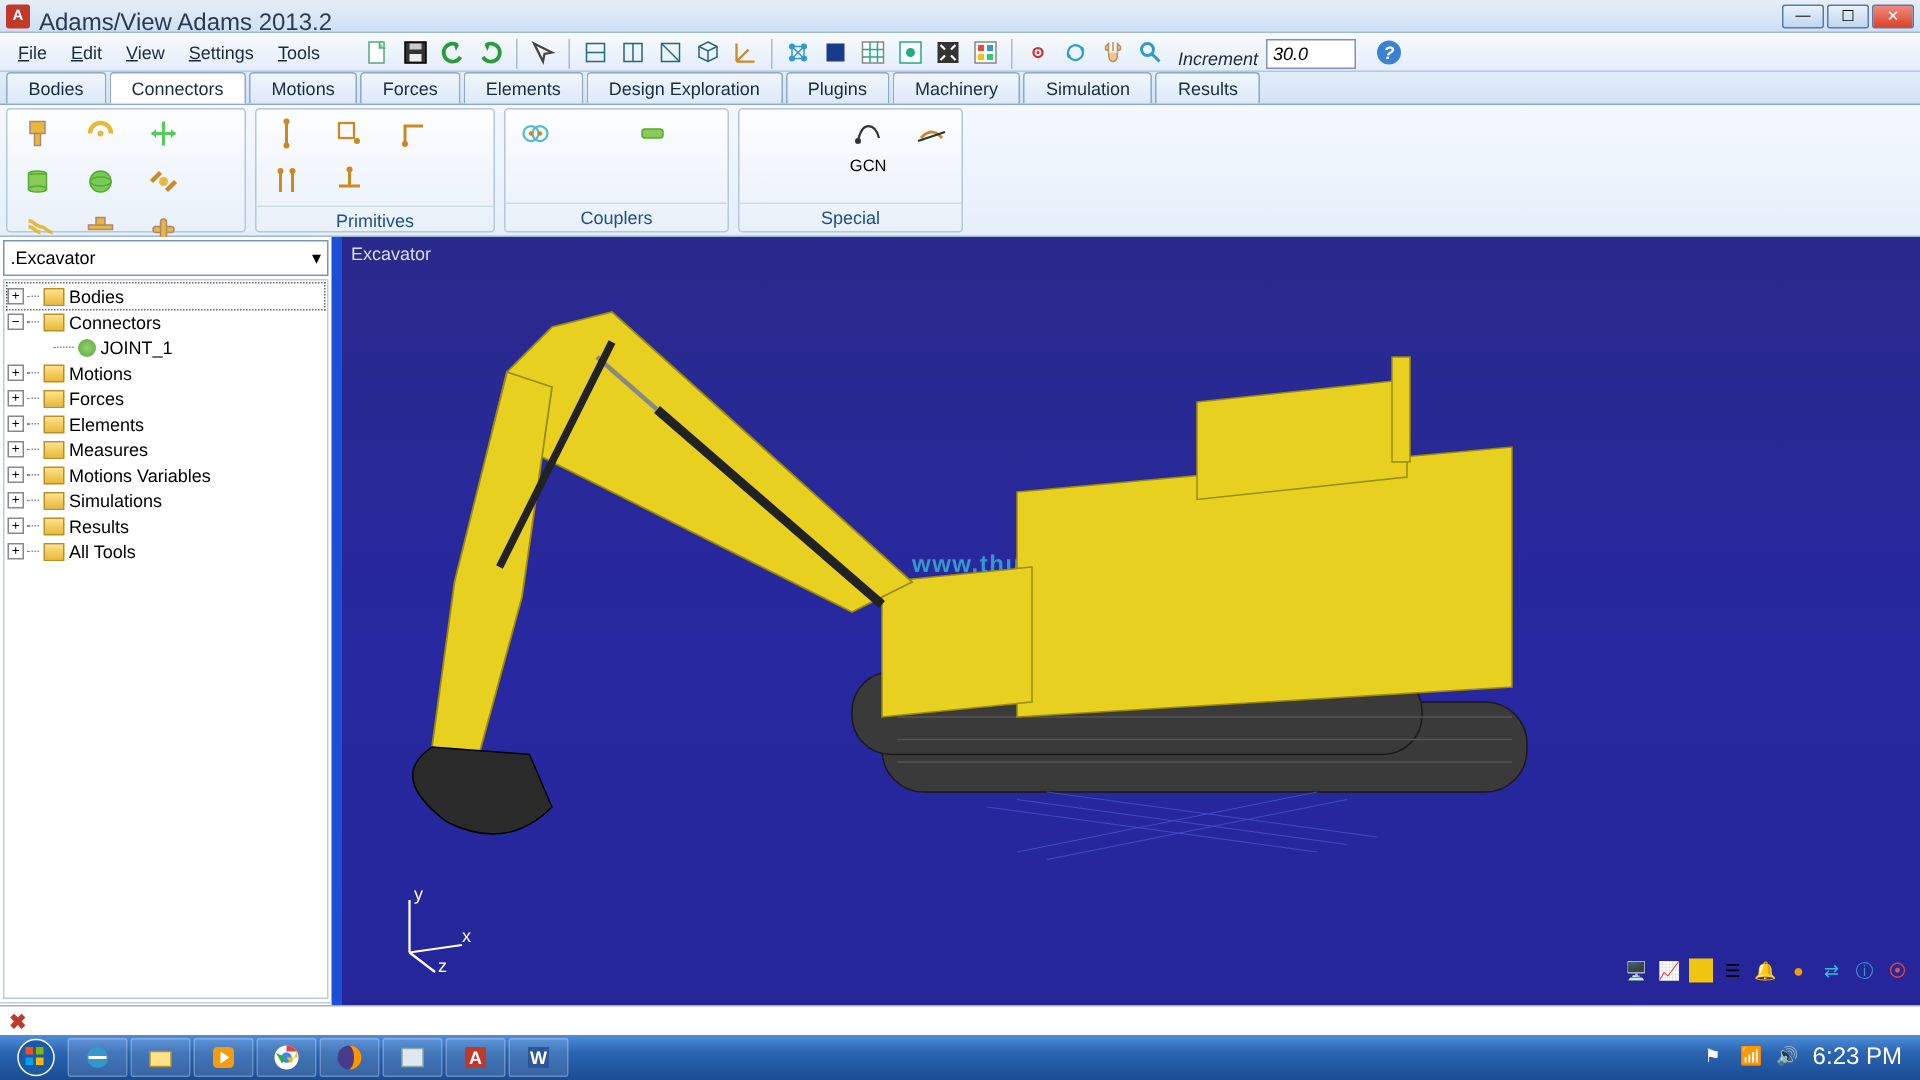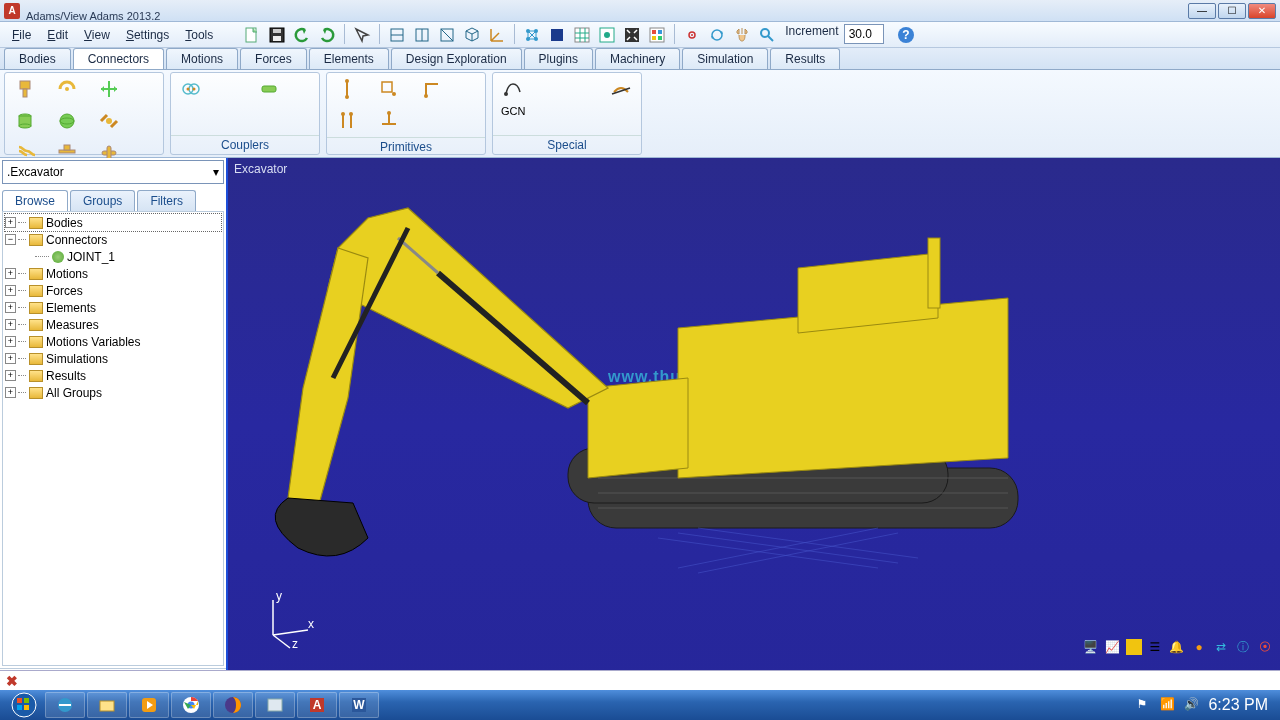--- a/index.html
+++ b/index.html
@@ -1,52 +1,52 @@
 <!DOCTYPE html>
 <html><head>
 <meta charset="utf-8">
 <style>
 * { box-sizing: border-box; margin: 0; padding: 0; font-family: "Segoe UI", Tahoma, sans-serif; font-size: 12px; }
 body { width: 1280px; height: 720px; overflow: hidden; background: #d6e4f2; position: relative; }
 
 
 .titlebar { height: 22px; background: linear-gradient(#e6eef8,#cfe0f4); display:flex; align-items:center; padding:0 4px; border-bottom:1px solid #9fb8d6; }
 .titlebar .app-icon { width:16px; height:16px; background:#c0392b; margin-right:6px; display:flex; align-items:center; justify-content:center; color:#fff; font-weight:bold; font-size:10px; border-radius:2px; }
-.titlebar .title { flex:1; color:#2a3a55; font-size:11px;margin-top:11px; }
+.titlebar .title { flex:1; color:#2a3a55; font-size:16px;margin-top:11px; }
 .winbtns { display:flex; gap:2px; }
 .winbtn { width:28px; height:16px; border:1px solid #5a7aa6; background:linear-gradient(#e8f1fb,#c0d6ee); border-radius:2px; display:flex; align-items:center; justify-content:center; font-size:10px; }
 .winbtn.close { background:linear-gradient(#f08a7e,#d9442a); color:#fff; }
 
 
 .menubar { height:26px; background:linear-gradient(#f7fbff,#e3edf9); display:flex; align-items:center; padding:0 4px; border-bottom:1px solid #b6c8df; }
 .menuitem { padding:3px 8px; color:#1a2a44; cursor:default; text-decoration-color:transparent; }
 .menuitem:first-letter { text-decoration:underline; }
-.toolbar-icons { flex:1; display:flex; align-items:flex-start; gap:3px; margin-left:20px; }
+.toolbar-icons { flex:1; display:flex; align-items:flex-end; gap:3px; margin-left:20px;font-style:italic; }
 .ticon { width:22px; height:22px; display:flex; align-items:center; justify-content:center; border:1px solid transparent; border-radius:2px; }
 .ticon svg { width:18px; height:18px; }
 .sep { width:1px; height:20px; background:#a8bbd4; margin:0 3px; }
 .increment-label { margin-left:4px; color:#1a2a44; }
-.increment-box { width:40px; height:20px; border:1px solid #7a94b8; background:#fff; margin-left:2px; padding:0 4px; display:flex; align-items:center; }
+.increment-box { width:60px; height:20px; border:1px solid #7a94b8; background:#fff; margin-left:2px; padding:0 4px; display:flex; align-items:center; }
 
 
 .ribbon-tabs { height:22px; background:linear-gradient(#e3edf9,#d3e2f4); display:flex; align-items:flex-end; padding:0 4px; border-bottom:1px solid #8fa9c8; }
 .rtab { padding:3px 14px; border:1px solid #8fa9c8; border-bottom:none; background:linear-gradient(#f0f6fd,#dce9f7); margin-right:2px; border-radius:3px 3px 0 0; color:#1a2a44; }
 .rtab.active { background:#fff; }
 
 
 .ribbon-body { height:88px; background:linear-gradient(#f4f9ff,#e5eef9); display:flex; padding:2px 4px; border-bottom:1px solid #9fb8d6; gap:6px; }
 .rgroup { border:1px solid #b4c7de; background:linear-gradient(#fdfeff,#e8f0fa); border-radius:3px; display:flex; flex-direction:column; }
 .rgroup-body { flex:1; display:flex; flex-wrap:wrap; align-content:flex-start; padding:4px 8px; gap:8px 18px; }
 .rgroup-label { text-align:center; padding:2px 0; color:#1c4e8c; border-top:1px solid #cdd; font-size:12px; }
 .ricon { width:24px; height:24px; display:flex; align-items:center; justify-content:center; }
 .ricon svg { width:22px; height:22px; }
 
 
 .main { position:absolute; top:158px; bottom:30px; left:0; right:0; display:flex; }
-.browser { width:228px; background:#fff; border-right:2px solid #1d4ed8; display:flex; flex-direction:column; }
+.browser { width:228px; background:#fff; border-right:7px solid #1d4ed8; display:flex; flex-direction:column; }
 .model-select { height:24px; margin:2px; border:1px solid #7a94b8; display:flex; align-items:center; padding:0 4px; background:#fff; }
 .model-select .dd { margin-left:auto; }
 .btabs { display:flex; margin:4px 2px 0 2px; }
 .btab { padding:3px 12px; border:1px solid #8fa9c8; border-bottom:none; background:linear-gradient(#eaf2fc,#d6e4f4); border-radius:3px 3px 0 0; margin-right:2px; color:#1c4e8c; }
 .btab.active { background:#fff; }
 .tree { flex:1; border:1px solid #bcd; margin:0 2px 2px 2px; padding:2px; overflow:auto; background:#fff; }
 .tnode { display:flex; align-items:center; height:17px; }
 .texp { width:11px; height:11px; border:1px solid #888; background:#fff; display:flex; align-items:center; justify-content:center; font-size:9px; margin-right:2px; line-height:1; }
 .tline { width:8px; border-top:1px dotted #888; }
 .tfolder { width:14px; height:12px; background:linear-gradient(#ffe28a,#e8b83a); border:1px solid #b8902a; margin:0 3px; }
@@ -308,20 +308,60 @@
         </div>
       <div class="ricon">
           <svg viewBox="0 0 22 22">
             <path d="M4 11q3-6 7 0t7 0" fill="none" stroke="#5bc" stroke-width="2.5"></path>
           </svg>
         </div>
     </div>
     <div class="rgroup-label">Joints</div>
   </div>
 
+  <div class="rgroup" style="width:160px">
+    <div class="rgroup-body">
+      <div class="ricon">
+          <svg viewBox="0 0 22 22">
+            <line x1="11" y1="3" x2="11" y2="19" stroke="#c82" stroke-width="2"></line>
+            <circle cx="11" cy="3" r="2" fill="#c82"></circle>
+            <circle cx="11" cy="19" r="2" fill="#c82"></circle>
+          </svg>
+        </div>
+      <div class="ricon">
+          <svg viewBox="0 0 22 22">
+            <rect x="4" y="4" width="10" height="10" fill="none" stroke="#c82" stroke-width="1.5"></rect>
+            <circle cx="16" cy="16" r="2" fill="#c82"></circle>
+          </svg>
+        </div>
+      <div class="ricon">
+          <svg viewBox="0 0 22 22">
+            <path d="M6 18V6h12" fill="none" stroke="#c82" stroke-width="2"></path>
+            <circle cx="6" cy="18" r="2" fill="#c82"></circle>
+          </svg>
+        </div>
+      <div class="ricon">
+          <svg viewBox="0 0 22 22">
+            <line x1="7" y1="4" x2="7" y2="18" stroke="#c82" stroke-width="2"></line>
+            <line x1="15" y1="4" x2="15" y2="18" stroke="#c82" stroke-width="2"></line>
+            <circle cx="7" cy="4" r="2" fill="#c82"></circle>
+            <circle cx="15" cy="4" r="2" fill="#c82"></circle>
+          </svg>
+        </div>
+      <div class="ricon">
+          <svg viewBox="0 0 22 22">
+            <line x1="11" y1="3" x2="11" y2="14" stroke="#c82" stroke-width="2"></line>
+            <line x1="4" y1="14" x2="18" y2="14" stroke="#c82" stroke-width="2"></line>
+            <circle cx="11" cy="3" r="2" fill="#c82"></circle>
+          </svg>
+        </div>
+    </div>
+    <div class="rgroup-label">Primitives</div>
+  </div>
+
   <div class="rgroup" style="width:150px">
     <div class="rgroup-body">
       <div class="ricon">
           <svg viewBox="0 0 22 22">
             <circle cx="8" cy="11" r="5" fill="none" stroke="#5bc" stroke-width="1.5"></circle>
             <circle cx="14" cy="11" r="5" fill="none" stroke="#5bc" stroke-width="1.5"></circle>
             <circle cx="8" cy="11" r="1.5" fill="#c82"></circle>
             <circle cx="14" cy="11" r="1.5" fill="#c82"></circle>
           </svg>
         </div>
@@ -329,62 +369,22 @@
         <div></div>
       <div class="ricon">
           <svg viewBox="0 0 22 22">
             <rect x="4" y="8" width="14" height="6" rx="2" fill="#8c5" stroke="#5a3"></rect>
           </svg>
         </div>
     </div>
     <div class="rgroup-label">Couplers</div>
   </div>
 
-  <div class="rgroup" style="width:160px">
-    <div class="rgroup-body">
-      <div class="ricon">
-          <svg viewBox="0 0 22 22">
-            <line x1="11" y1="3" x2="11" y2="19" stroke="#c82" stroke-width="2"></line>
-            <circle cx="11" cy="3" r="2" fill="#c82"></circle>
-            <circle cx="11" cy="19" r="2" fill="#c82"></circle>
-          </svg>
-        </div>
-      <div class="ricon">
-          <svg viewBox="0 0 22 22">
-            <rect x="4" y="4" width="10" height="10" fill="none" stroke="#c82" stroke-width="1.5"></rect>
-            <circle cx="16" cy="16" r="2" fill="#c82"></circle>
-          </svg>
-        </div>
-      <div class="ricon">
-          <svg viewBox="0 0 22 22">
-            <path d="M6 18V6h12" fill="none" stroke="#c82" stroke-width="2"></path>
-            <circle cx="6" cy="18" r="2" fill="#c82"></circle>
-          </svg>
-        </div>
-      <div class="ricon">
-          <svg viewBox="0 0 22 22">
-            <line x1="7" y1="4" x2="7" y2="18" stroke="#c82" stroke-width="2"></line>
-            <line x1="15" y1="4" x2="15" y2="18" stroke="#c82" stroke-width="2"></line>
-            <circle cx="7" cy="4" r="2" fill="#c82"></circle>
-            <circle cx="15" cy="4" r="2" fill="#c82"></circle>
-          </svg>
-        </div>
-      <div class="ricon">
-          <svg viewBox="0 0 22 22">
-            <line x1="11" y1="3" x2="11" y2="14" stroke="#c82" stroke-width="2"></line>
-            <line x1="4" y1="14" x2="18" y2="14" stroke="#c82" stroke-width="2"></line>
-            <circle cx="11" cy="3" r="2" fill="#c82"></circle>
-          </svg>
-        </div>
-    </div>
-    <div class="rgroup-label">Primitives</div>
-  </div>
-
   <div class="rgroup" style="width:150px">
-    <div class="rgroup-body" style="justify-content:space-between">
+    <div class="rgroup-body" style="justify-content:flex-end">
       <div style="display:flex;flex-direction:column;align-items:center;gap:4px">
         <div class="ricon">
             <svg viewBox="0 0 22 22">
               <path d="M4 16q2-10 7-10t7 8" fill="none" stroke="#333" stroke-width="1.5"></path>
               <circle cx="4" cy="16" r="2" fill="#333"></circle>
             </svg>
           </div>
         <span style="font-size:11px">GCN</span>
       </div>
       <div class="ricon">
@@ -397,25 +397,20 @@
     <div class="rgroup-label">Special</div>
   </div>
 </div>
 
 <div class="main">
   <div class="browser">
     <div class="model-select">
       <span>.Excavator</span>
       <span class="dd">▾</span>
     </div>
-    <div class="btabs">
-      <div class="btab active">Browse</div>
-      <div class="btab">Groups</div>
-      <div class="btab">Filters</div>
-    </div>
     <div class="tree">
       <div class="tnode sel">
           <span class="texp">+</span>
           <span class="tline"></span>
           <span class="tfolder"></span>
           <span>Bodies</span>
         </div>
       <div class="tnode">
           <span class="texp">−</span>
           <span class="tline"></span>
@@ -466,21 +461,21 @@
       <div class="tnode">
           <span class="texp">+</span>
           <span class="tline"></span>
           <span class="tfolder"></span>
           <span>Results</span>
         </div>
       <div class="tnode">
           <span class="texp">+</span>
           <span class="tline"></span>
           <span class="tfolder"></span>
-          <span>All Groups</span>
+          <span>All Tools</span>
         </div>
     </div>
     <div class="searchbar">Search</div>
   </div>
 
   <div class="viewport">
     <div class="vp-label">Excavator</div>
     <div class="watermark">www.thundershare.net</div>
 
     <svg class="excavator" viewBox="0 0 800 420">

